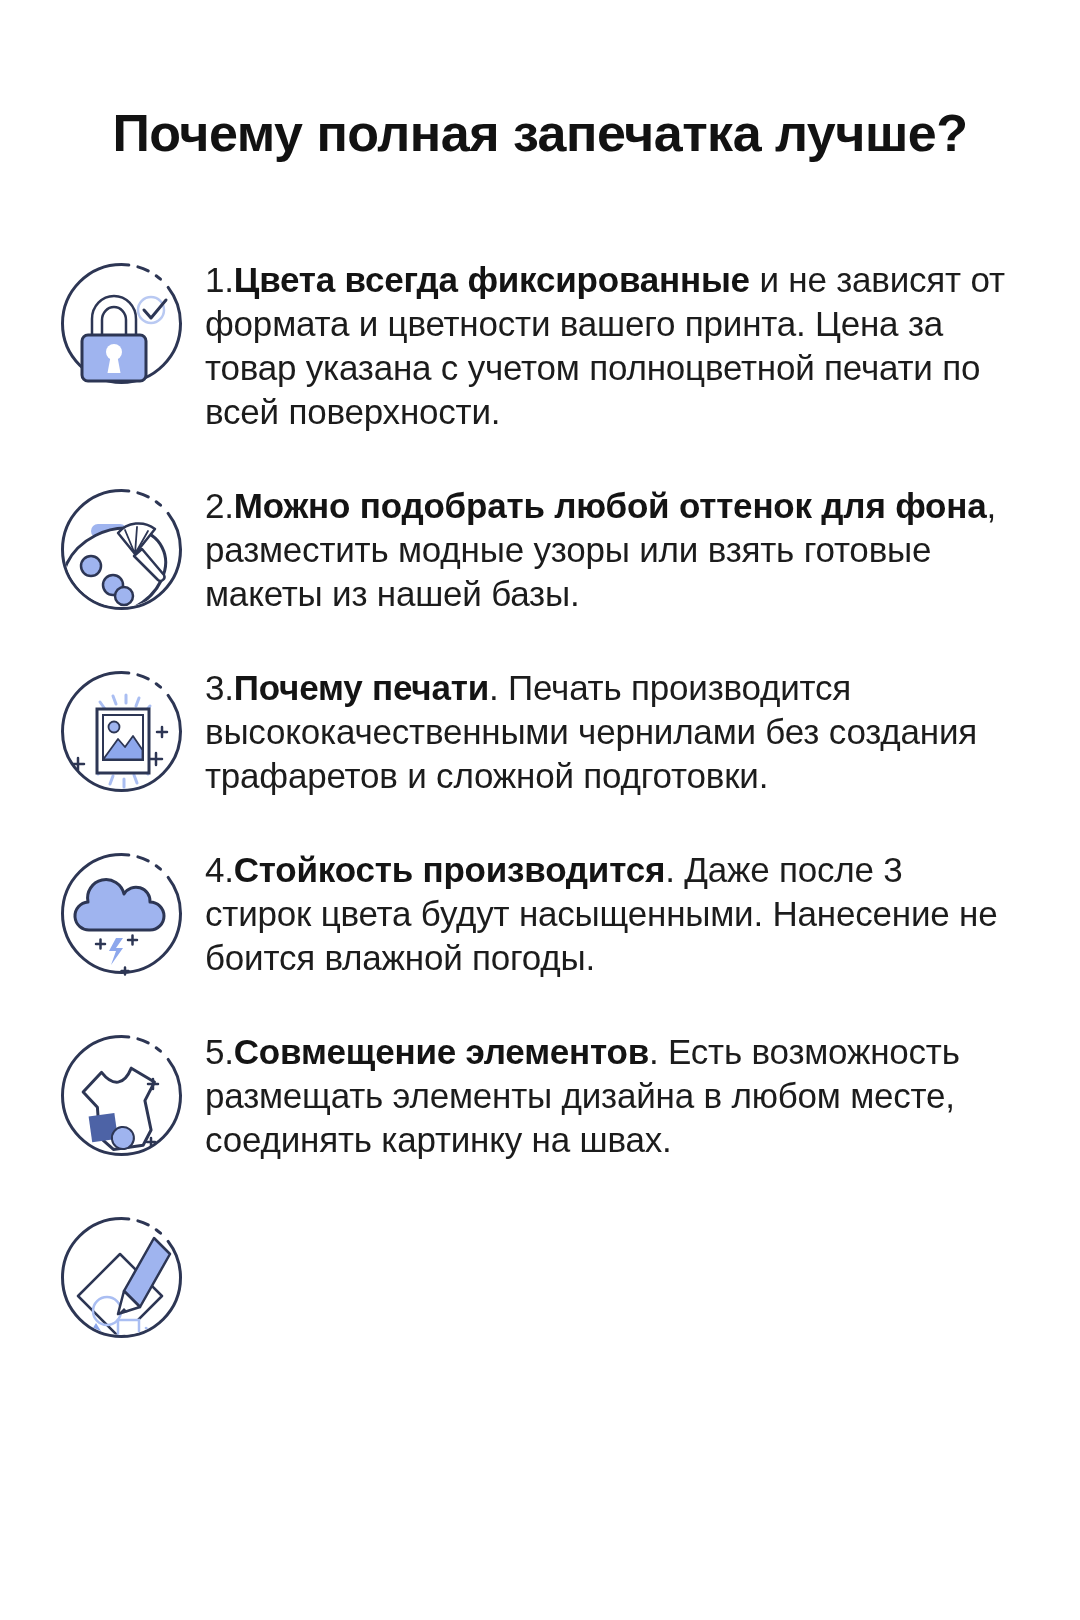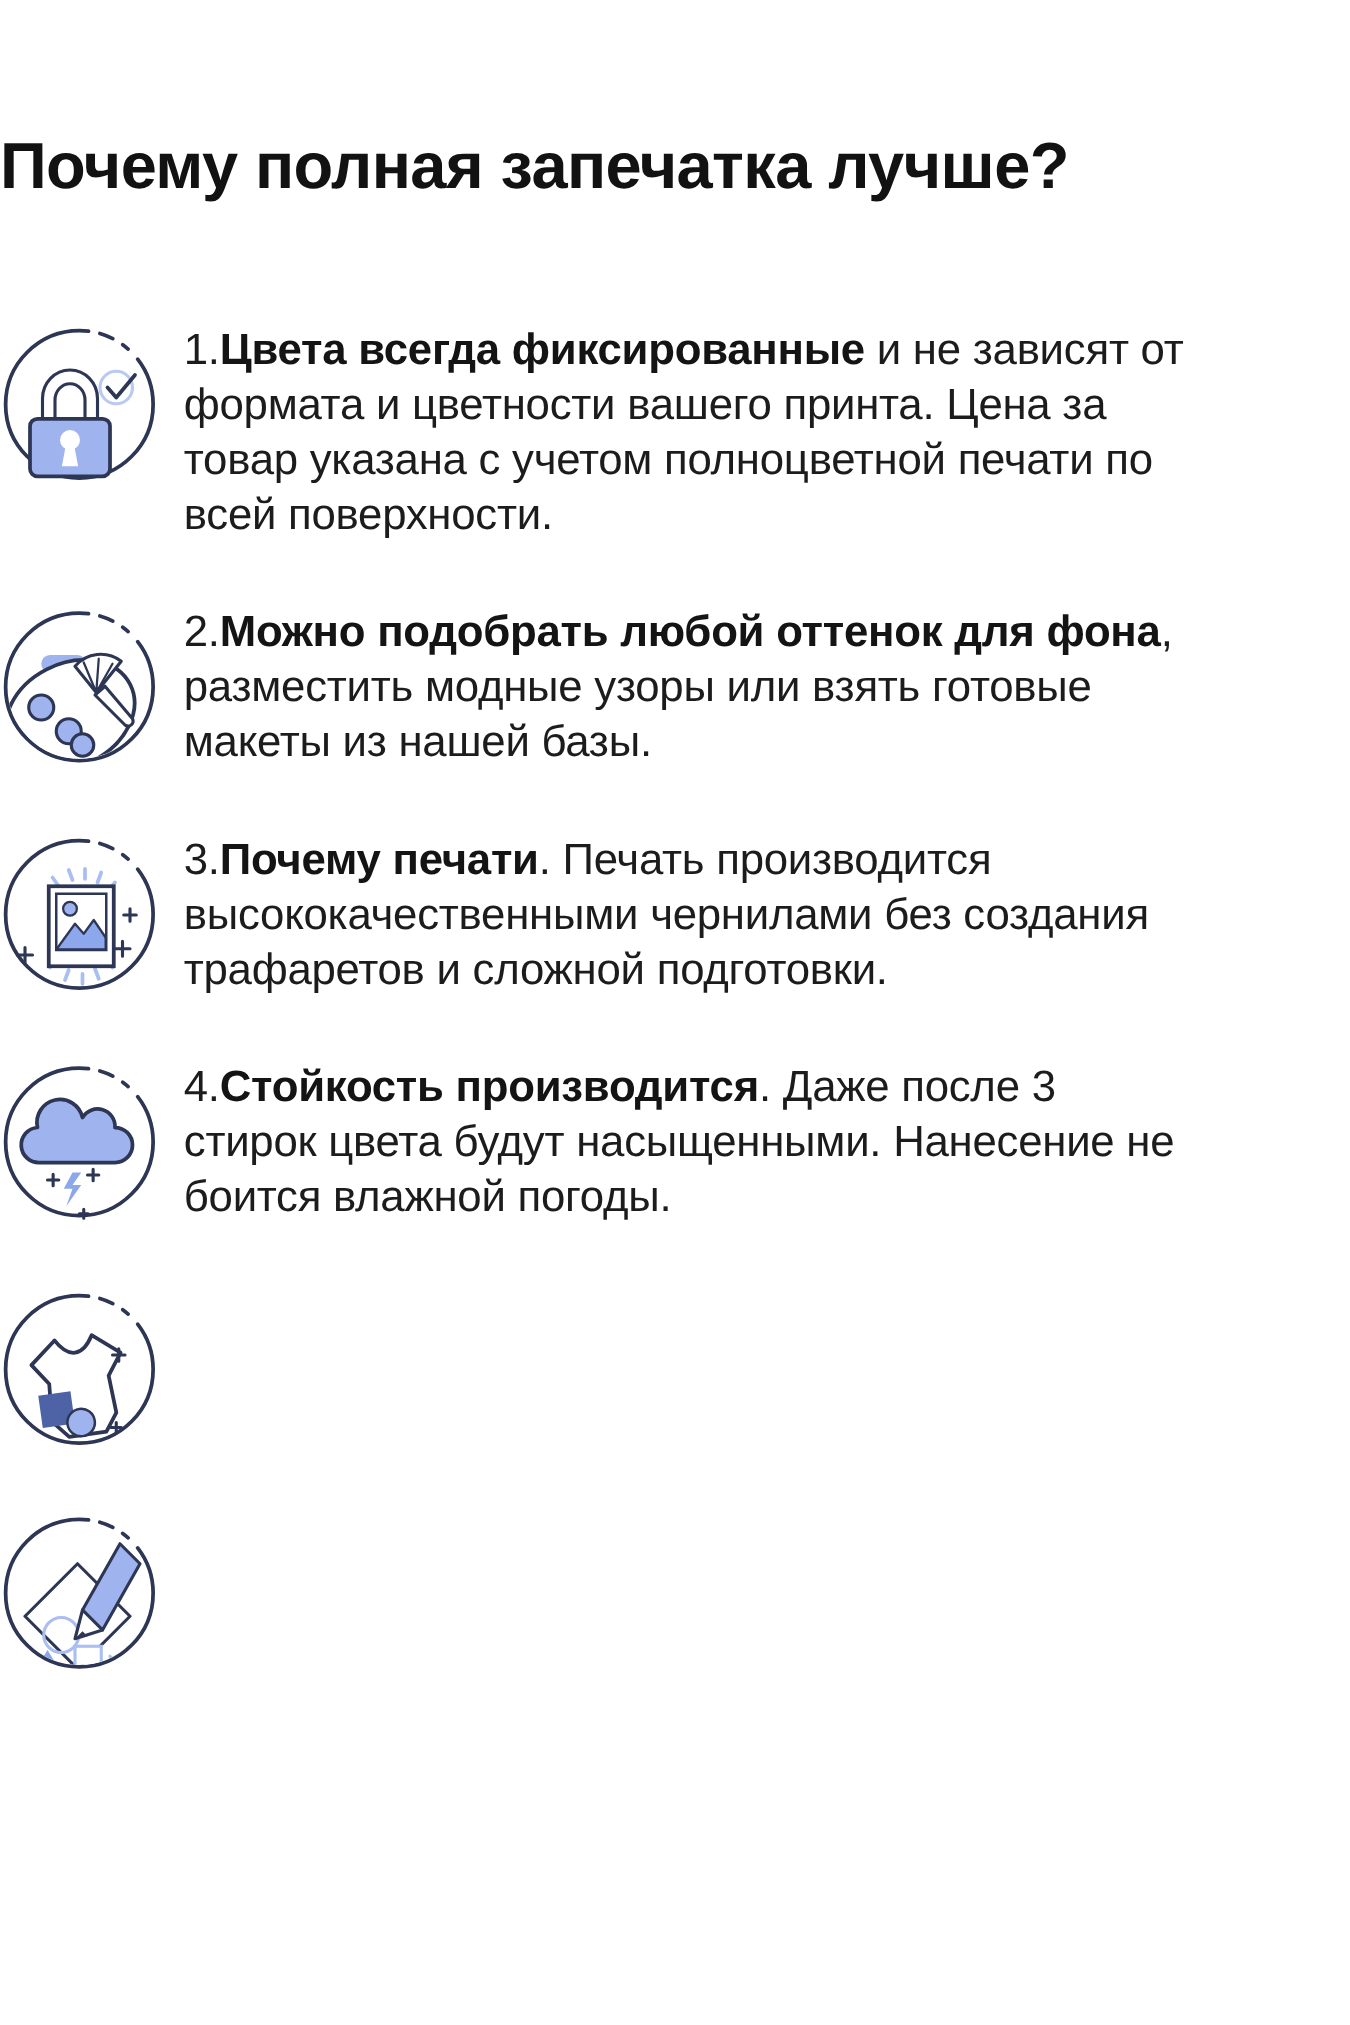--- a/index.html
+++ b/index.html
@@ -1,21 +1,21 @@
 <!DOCTYPE html>
 <html><head>
 <meta charset="utf-8">
 <style>
   * { margin:0; padding:0; box-sizing:border-box; }
   html,body { width:1080px; height:1620px; background:#ffffff; overflow:hidden;
     font-family:"Liberation Sans","DejaVu Sans",sans-serif; }
   .page { width:1080px; height:1620px; padding-top:104px; }
-  .title { font-size:52px; font-weight:700; color:#121212;
+  .title { text-align:center; font-size:52px; font-weight:700; color:#121212;
     letter-spacing:-0.5px; line-height:1.15; }
-  .items { margin-top:94px; padding-right:40px;
+  .items { margin-top:94px; padding-left:58px; padding-right:40px;
     display:flex; flex-direction:column; gap:50px; }
   .item { display:flex; align-items:flex-start; gap:20px; }
   .icon-wrap { width:127px; height:127px; flex:0 0 127px; margin-top:2px; }
   .icon-wrap svg { display:block; }
   .txt { font-size:35px; line-height:44px; color:#1c1c1c; max-width:800px;
     letter-spacing:-0.2px; }
   .txt b { font-weight:700; color:#141414; }
   .ring { fill:#fff; stroke:#2d3654; stroke-width:3; stroke-linecap:round; }
   .nv { stroke:#2d3654; stroke-linecap:round; fill:none; }
   .pale { stroke:#aabef2; stroke-linecap:round; fill:none; }
@@ -101,20 +101,21 @@
         <svg width="127" height="127" viewBox="0 0 127 127">
           <circle class="ring" cx="63.5" cy="63.5" r="59" pathLength="100" stroke-dasharray="77 2.5 3 2.5 1.5 3"></circle>
           <g transform="rotate(-8 63 78)">
             <path d="M49,38 L28,55 L40,72 L38,102 L50,116 L80,116 L90,102 L88,72 L100,55 L79,38 Q72,50 64,50 Q56,50 49,38 Z" fill="#fff" stroke="#2d3654" stroke-width="3" stroke-linejoin="round"></path>
             <rect x="30" y="80" width="26" height="26" fill="#4d63a6"></rect>
             <circle cx="61" cy="106" r="11" fill="#9fb4ef" stroke="#2d3654" stroke-width="2"></circle>
           </g>
           <path class="nv" d="M90,52 h10 M95,47 v10 M89,110 h8 M93,106 v8" stroke-width="2.5"></path>
         </svg>
       </div>
+      <p class="txt"><span>5.</span><b>Совмещение элементов</b><span>. Есть возможность размещать элементы дизайна в любом месте, соединять картинку на швах.</span></p>
     </div>
 
     <div class="item">
       <div class="icon-wrap">
         <svg width="127" height="127" viewBox="0 0 127 127">
           <defs>
               <clipPath id="clip6">
                 <circle cx="63.5" cy="63.5" r="57.5"></circle>
               </clipPath>
             </defs>

